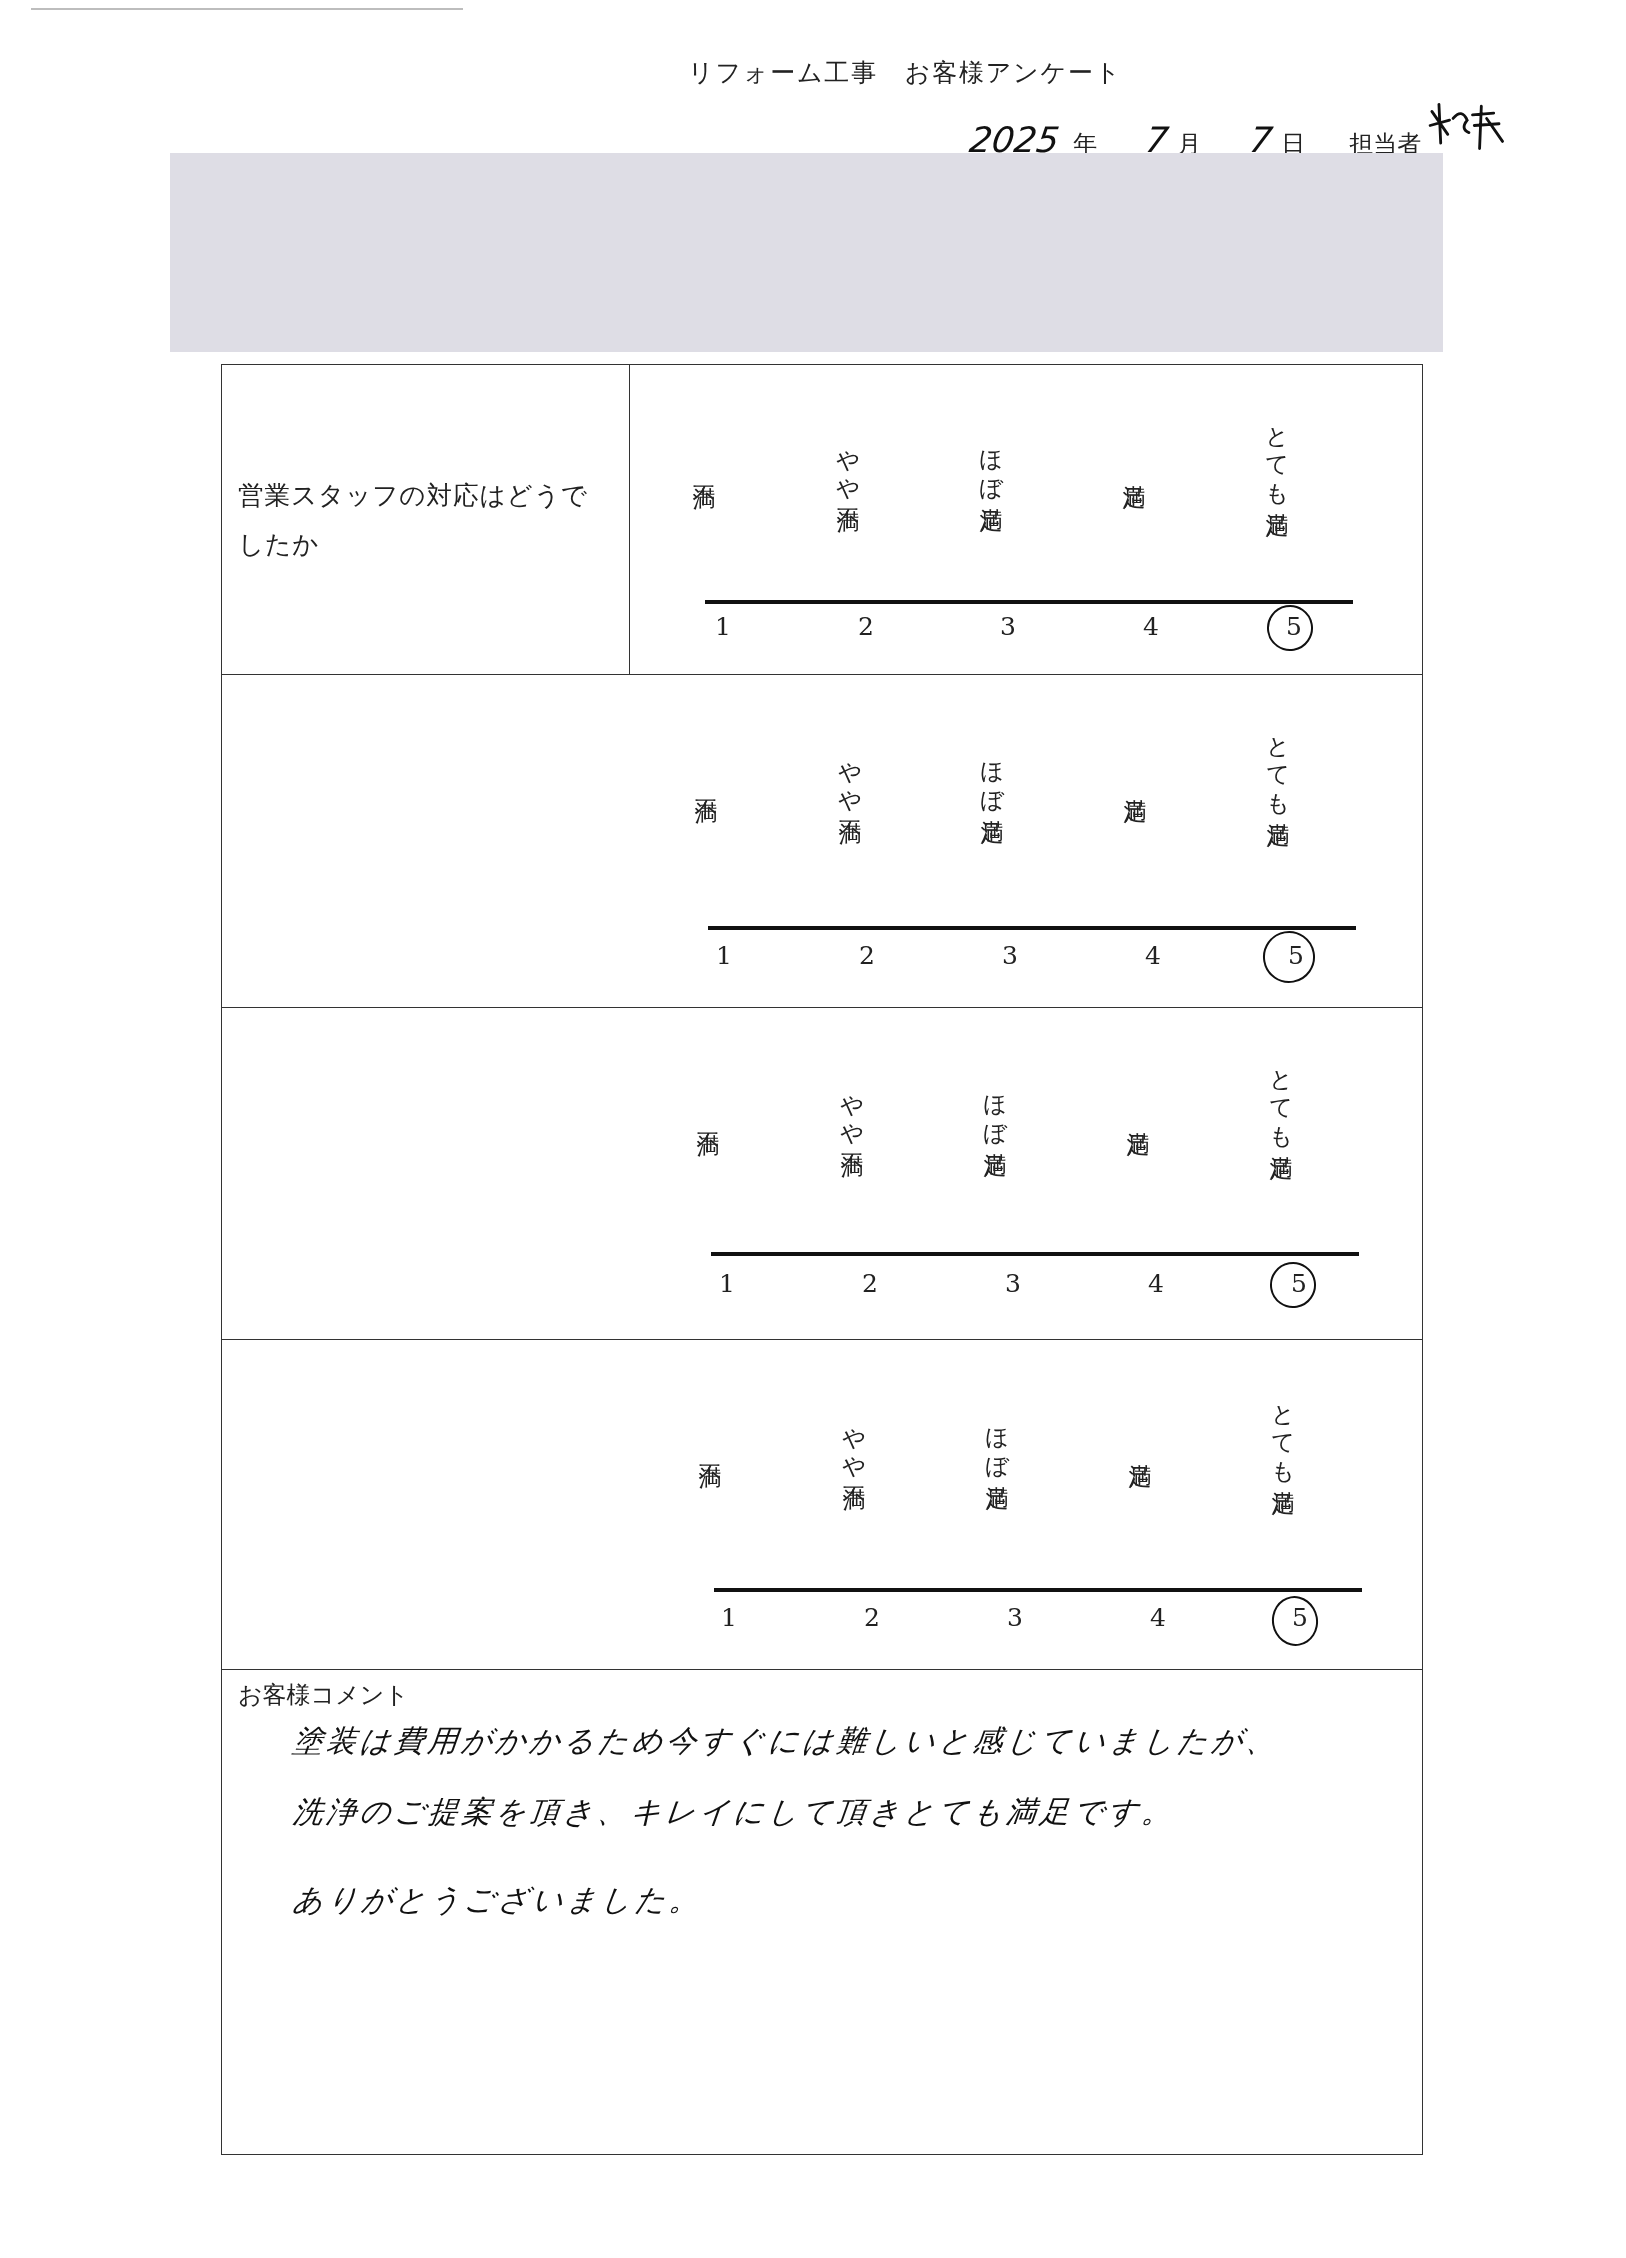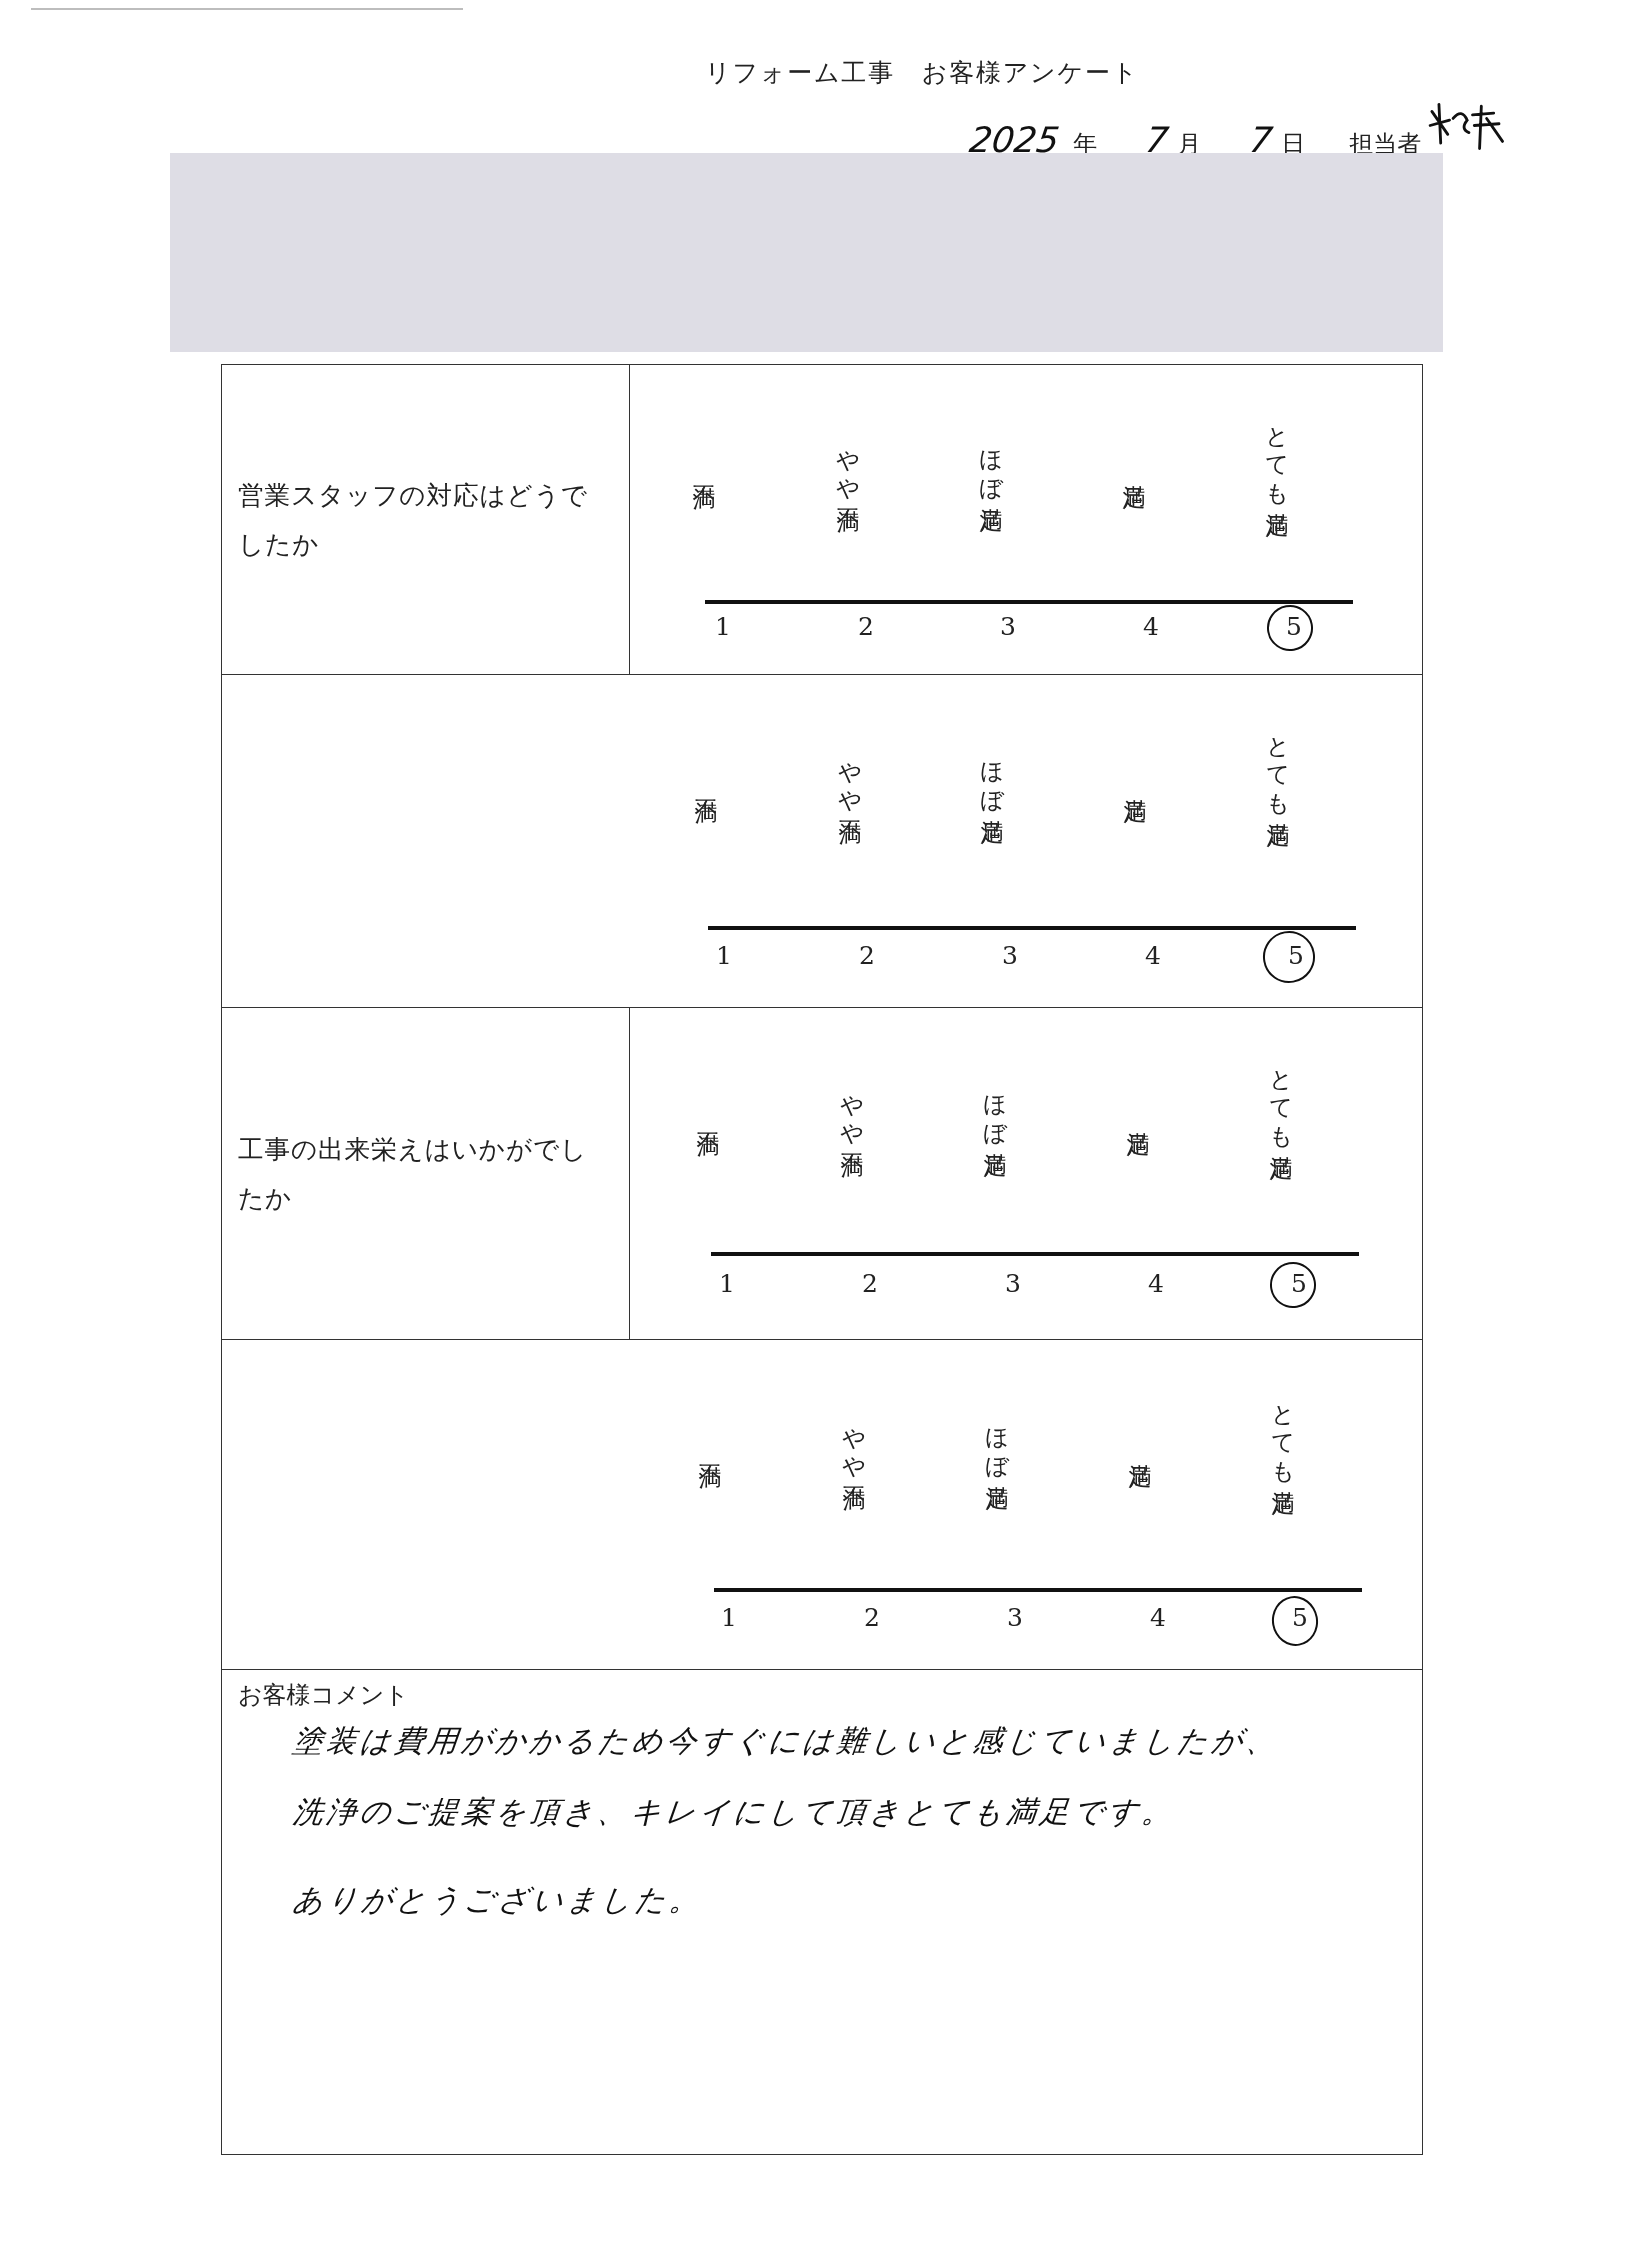--- a/index.html
+++ b/index.html
@@ -11,21 +11,21 @@
     font-family: "DejaVu Serif", "Liberation Serif", serif;
     color: #1c1c1c;
   }
   .scan-line {
     position: absolute; left: 31px; top: 8px; width: 432px; height: 1.8px;
     background: #bdbdbd;
   }
   .title {
     position: absolute; left: 688px; top: 56px;
     font-family: "DejaVu Sans", sans-serif;
-    font-size: 25px; letter-spacing: 1.8px; color: #222; margin-left: 17px;
+    font-size: 25px; letter-spacing: 1.8px; color: #222;
   }
   .date-line {
     position: absolute; left: 970px; top: 99px; height: 53px;
     display: flex; align-items: baseline;
     font-family: "DejaVu Sans", sans-serif; color: #222;
   }
   .hand {
     font-family: "DejaVu Sans", sans-serif;
     font-style: italic; font-size: 35px; color: #111;
     transform: skewX(-8deg);
@@ -157,23 +157,20 @@
       <div class="num" style="left:94px; top:266px;">1</div>
       <div class="num" style="left:237px; top:266px;">2</div>
       <div class="num" style="left:380px; top:266px;">3</div>
       <div class="num" style="left:523px; top:266px;">4</div>
       <div class="num" style="left:666px; top:266px;">5</div>
       <div class="circle-mark" style="left:658px; top:256px; width:48px; height:48px;"></div>
     </div>
   </div>
 
   <div class="row" style="top:643px; height:332px;">
-    <div class="q-cell">
-      <div class="q-text">工事の出来栄えはいかがでしたか</div>
-    </div>
     <div class="scale-cell">
       <div class="opt" style="left:79px; top:97px;"><span class="opt-label">不満</span></div>
       <div class="opt" style="left:223px; top:71px;"><span class="opt-label">やや不満</span></div>
       <div class="opt" style="left:366px; top:71px;"><span class="opt-label">ほぼ満足</span></div>
       <div class="opt" style="left:509px; top:97px;"><span class="opt-label">満足</span></div>
       <div class="opt" style="left:652px; top:46px;"><span class="opt-label">とても満足</span></div>
       <div class="scale-line" style="top:244px; left:81px;"></div>
       <div class="num" style="left:97px; top:261px;">1</div>
       <div class="num" style="left:240px; top:261px;">2</div>
       <div class="num" style="left:383px; top:261px;">3</div>

